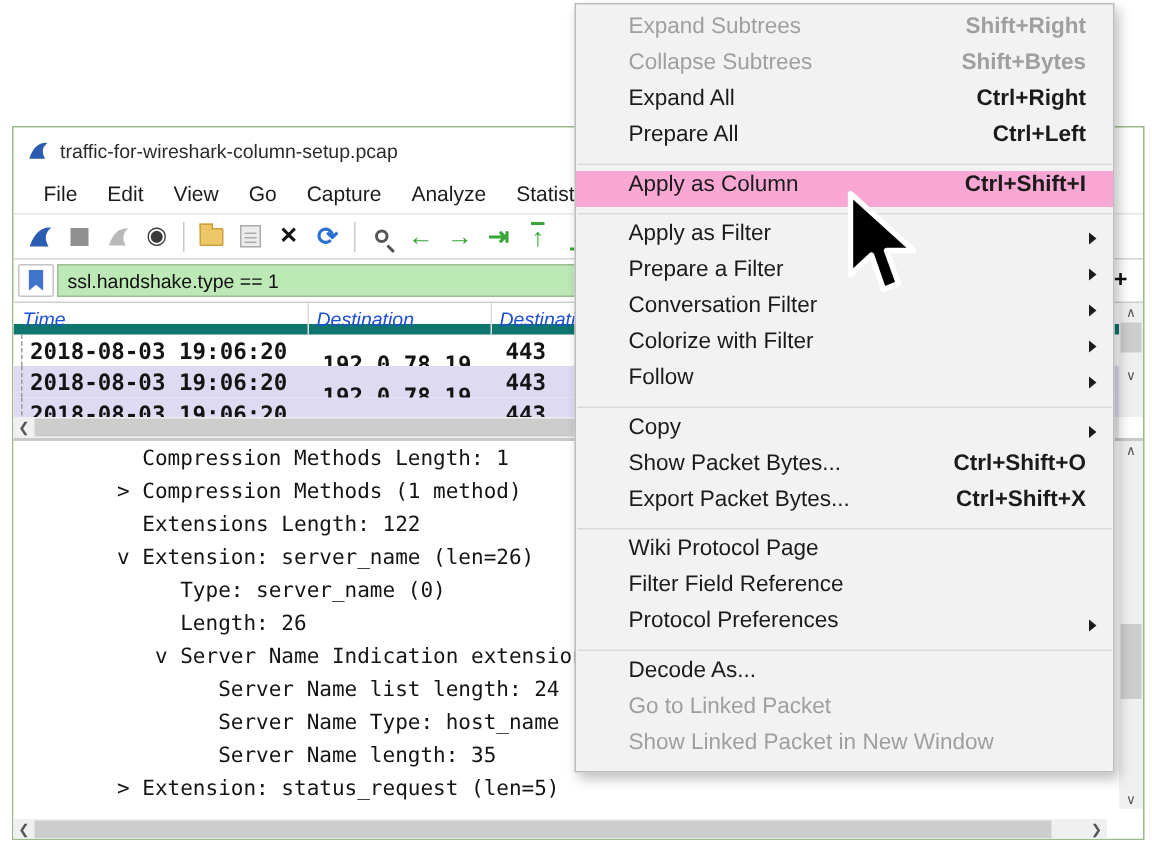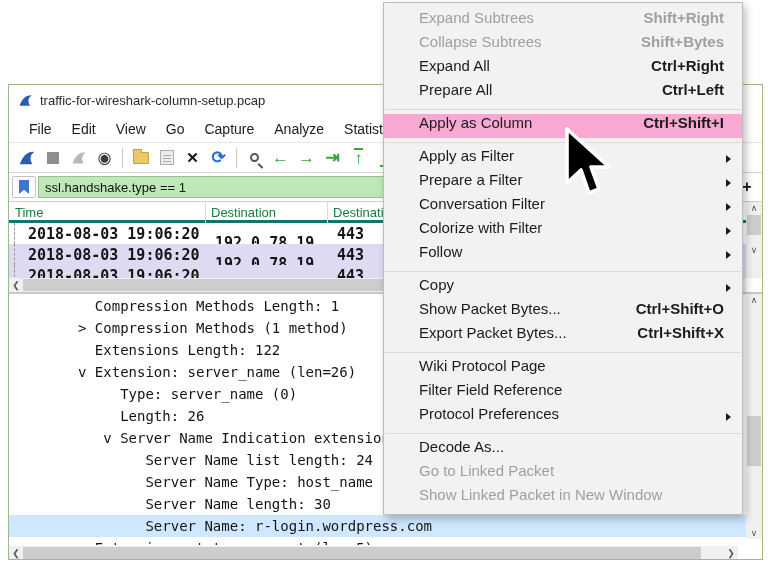--- a/index.html
+++ b/index.html
@@ -49,31 +49,31 @@
   .bookmark-shape { width:10px; height:14px; background:#3f74c9;
                clip-path:polygon(0 0,100% 0,100% 100%,50% 70%,0 100%); }
   .filter-input { width:694px; height:22px; background:#bde9b6; border:1px solid #9dbb95;
                font-family:"Liberation Sans",sans-serif; font-size:13px; color:#111; padding:0 6px; outline:none; }
   .filter-add { margin-left:auto; margin-right:3px; width:18px; height:18px; border:none; background:transparent;
                font-size:16px; font-weight:bold; color:#111; line-height:1; }
 
   
   .packet-pane { position:absolute; left:0; top:117px; width:100%; height:90px; overflow:hidden; background:#fff; }
   .plist-header { position:absolute; left:0; top:0; width:737px; height:21px;
-                  border-bottom:3px solid #0f766e; font-size:13px; color:#15803d; }
+                  border-bottom:7px solid #0f766e; font-size:13px; color:#1d4ed8;font-style:italic; }
   .plist-header .hcell { position:absolute; top:3px; }
   .h-time { left:6px; } .h-dest { left:202px; } .h-port { left:324px; width:58px; overflow:hidden; white-space:nowrap; }
   .col-sep { position:absolute; top:0; width:1px; height:21px; background:#dcdcdc; }
   .packet-rows { position:absolute; left:0; top:21px; width:737px; height:55px; overflow:hidden; }
   .prow { position:relative; width:100%; height:21px; font-family:"DejaVu Sans Mono",monospace;
           font-size:15px; font-weight:bold; color:#141414; }
   .prow.striped { background:#dedaf2; }
   .pmark { position:absolute; left:5px; top:0; height:100%; border-left:1px dashed #9a9a9a; }
   .pcell { position:absolute; top:2px; white-space:nowrap; }
-  .r-time { left:19px; } .r-dest { left:206px;margin-top:9px; } .r-port { left:328px; }
+  .r-time { left:11px; } .r-dest { left:206px;margin-top:9px; } .r-port { left:328px; }
 
   
   .hscroll { position:absolute; height:14px; background:#f0f0f0; }
   .vscroll { position:absolute; width:16px; background:#f0f0f0; }
   .sbtn { position:absolute; display:flex; align-items:center; justify-content:center;
           font-size:9px; color:#555; background:#f0f0f0; }
   .sthumb { position:absolute; background:#cdcdcd; }
   .pl-hscroll { left:0; top:76px; width:737px; }
   .pl-hscroll .sbtn { left:0; top:0; width:14px; height:14px; }
   .pl-hscroll .sthumb { left:14px; top:1px; width:706px; height:12px; }
@@ -230,22 +230,21 @@
       <div class="tree">
         <div class="trow"><span>  Compression Methods Length: 1</span></div>
         <div class="trow"><span>&gt; Compression Methods (1 method)</span></div>
         <div class="trow"><span>  Extensions Length: 122</span></div>
         <div class="trow"><span>v Extension: server_name (len=26)</span></div>
         <div class="trow"><span>     Type: server_name (0)</span></div>
         <div class="trow"><span>     Length: 26</span></div>
         <div class="trow"><span>   v Server Name Indication extension</span></div>
         <div class="trow"><span>        Server Name list length: 24</span></div>
         <div class="trow"><span>        Server Name Type: host_name (0)</span></div>
-        <div class="trow"><span>        Server Name length: 30</span></div>
-        <div class="trow selected"><span>        Server Name: r-login.wordpress.com</span></div>
+        <div class="trow"><span>        Server Name length: 35</span></div>
         <div class="trow"><span>&gt; Extension: status_request (len=5)</span></div>
       </div>
       <div class="hscroll dt-hscroll">
         <span class="sbtn sb-l">❮</span>
         <span class="sthumb"></span>
         <span class="sbtn sb-r">❯</span>
       </div>
       <div class="vscroll dt-vscroll">
         <span class="sbtn sb-up">∧</span>
         <span class="sthumb"></span>

